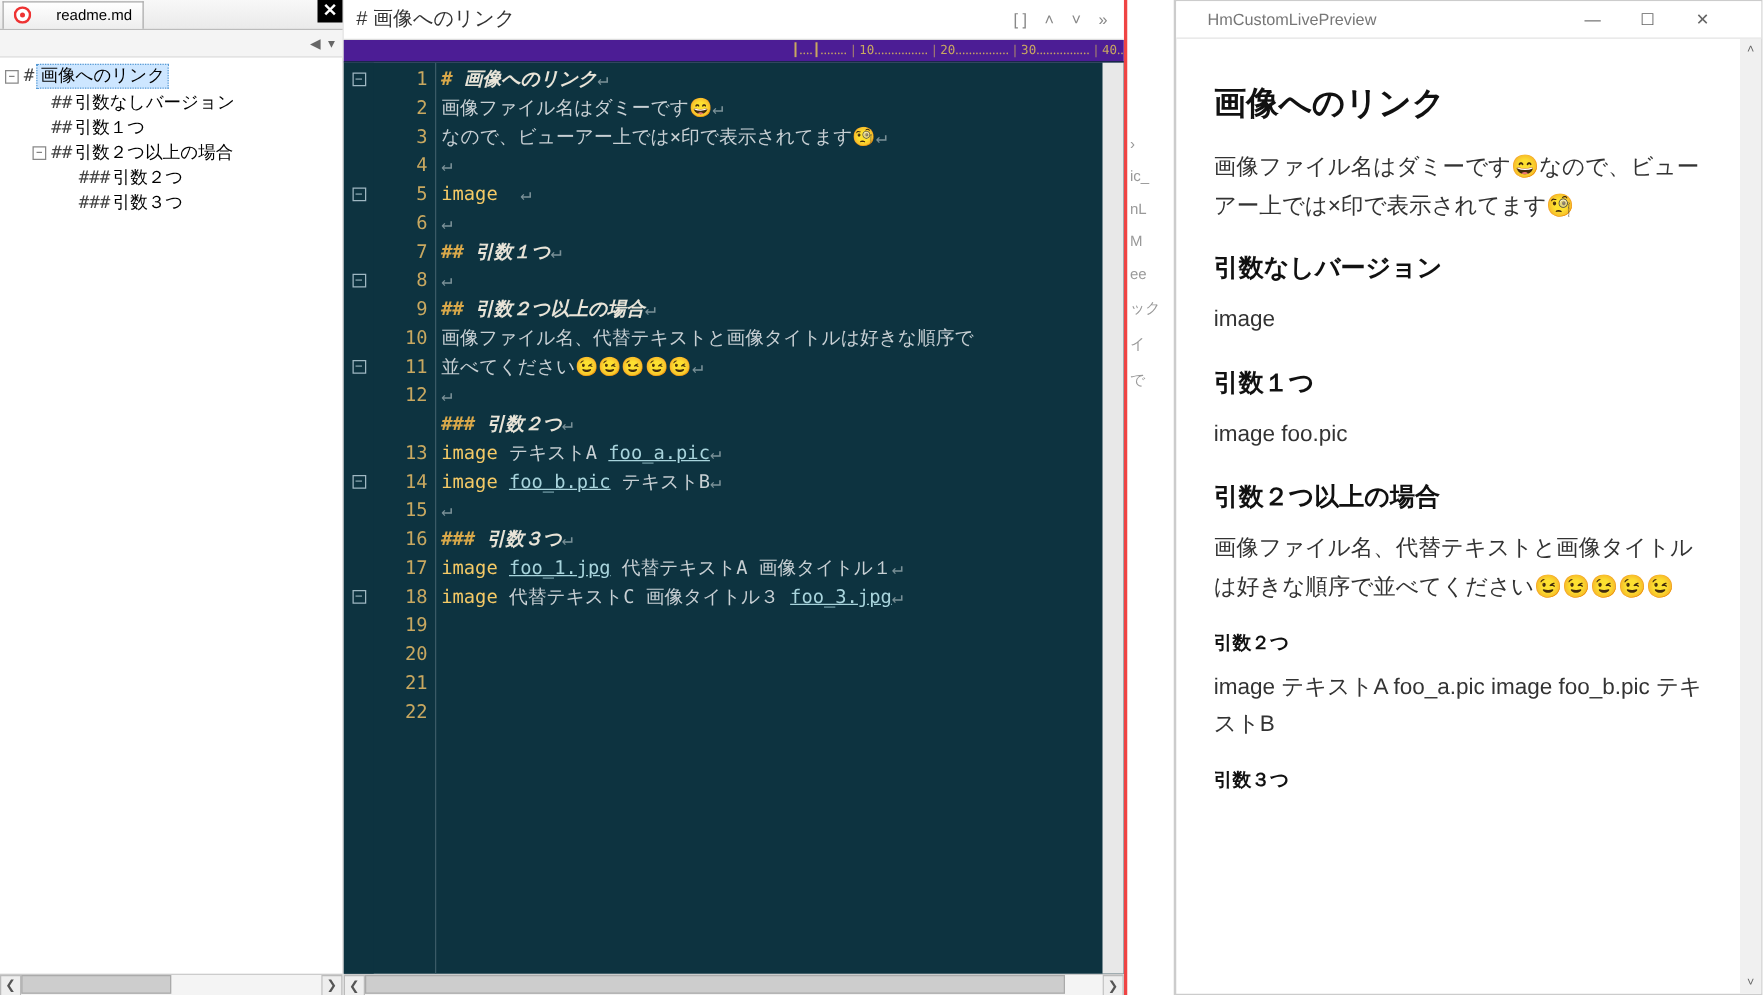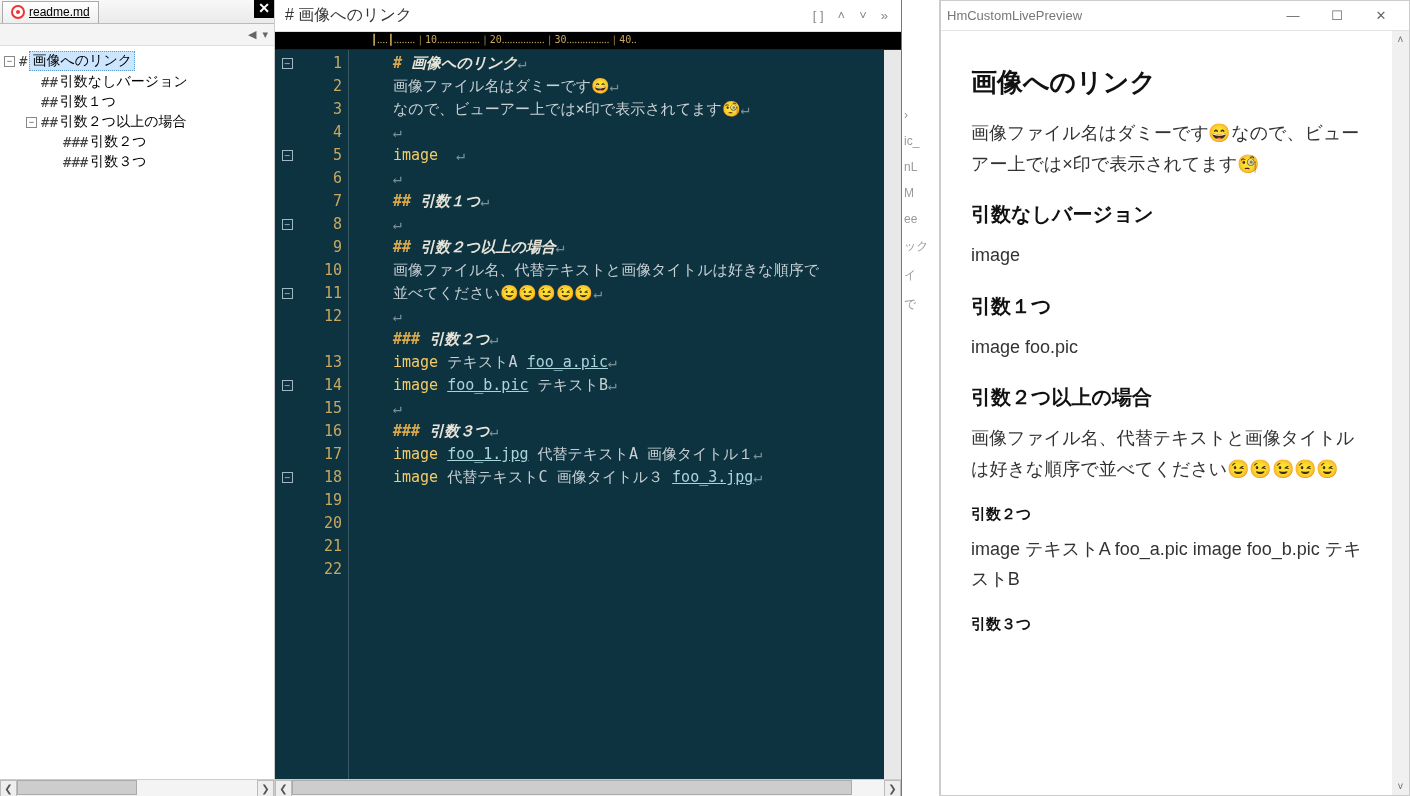--- a/index.html
+++ b/index.html
@@ -31,24 +31,23 @@
   position: relative;
 }
 .tab {
   height: 22px;
   padding: 2px 8px;
   background: linear-gradient(#fff, #eee);
   border: 1px solid #aaa;
   border-bottom: none;
   display: flex;
   align-items: center;
-  gap: 4px;
+  gap: 20px;
   font-size: 12px;
   margin-left: 2px;
-  text-decoration: underline;
 }
 .tab-icon {
   width: 14px; height: 14px;
   display: inline-flex; align-items: center; justify-content: center;
 }
 .tab-close {
   position: absolute;
   right: 0; top: -2px;
   width: 20px; height: 20px;
   background: #000;
@@ -118,50 +117,51 @@
 }
 .hs-track { flex: 1; background: #f4f4f4; height: 17px; position: relative; }
 .hs-thumb { position: absolute; left: 0; top: 0; height: 15px; background: #cdcdcd; border: 1px solid #aaa; }
 
 
 .editor-panel {
   flex: 1;
   display: flex;
   flex-direction: column;
   background: #fff;
-  border-right: 1px solid #ef4444;
+  border-right: 3px solid #ef4444;
   min-width: 0;
 }
 .editor-header {
   height: 32px;
   display: flex;
   align-items: center;
   padding: 0 10px;
   background: #fff;
   border-bottom: 1px solid #ddd;
   font-size: 16px;
   color: #333;
   gap: 8px;
 }
 .editor-header .title { flex: 1; }
 .editor-header .ctrl {
   color: #888; font-size: 13px;
   padding: 0 3px;
 }
 .ruler {
   height: 18px;
-  background: #000000;
+  background: #4c1d95;
   border-bottom: 1px solid #0a2a35;
   position: relative;
   font-size: 10px;
   color: #c8a860;
   font-family: monospace;
   padding-left: 96px;
   overflow: hidden;
   white-space: nowrap;
+  text-align: right;
 }
 .editor-body {
   flex: 1;
   display: flex;
   background: #0d3340;
   color: #c8d0d4;
   font-family: "Consolas", monospace;
   font-size: 15px;
   overflow: hidden;
   position: relative;
@@ -199,21 +199,20 @@
 .code-area {
   flex: 1;
   padding: 2px 4px 2px 4px;
   border-right: 1px solid #3a5a66;
   overflow: hidden;
 }
 .code-line {
   height: 23px;
   line-height: 23px;
   white-space: pre;
-  margin-left: 40px;
 }
 .code-line .hl-hash { color: #d8a84a; font-weight: bold; font-style: italic; }
 .code-line .hl-head { color: #e8e4d8; font-weight: bold; font-style: italic; }
 .code-line .hl-kw { color: #f5ca66; }
 .code-line .hl-link { color: #a8d4dc; text-decoration: underline; }
 .code-line .eol { color: #a8b8bc; opacity: 0.7; }
 .code-line .eof { color: #6a8890; }
 .emoji { font-style: normal; }
 .editor-vscroll {
   position: absolute;
@@ -245,21 +244,21 @@
   width: 470px;
   display: flex;
   flex-direction: column;
   background: #fff;
   border: 1px solid #ccc;
 }
 .win-titlebar {
   height: 30px;
   display: flex;
   align-items: center;
-  padding: 0 6px;
+  padding: 0 25px;
   background: #fff;
   border-bottom: 1px solid #e4e4e4;
   color: #777;
   font-size: 13px;
 }
 .win-titlebar .title { flex: 1; }
 .win-btn {
   width: 44px; height: 28px;
   display: flex; align-items: center; justify-content: center;
   color: #666;

